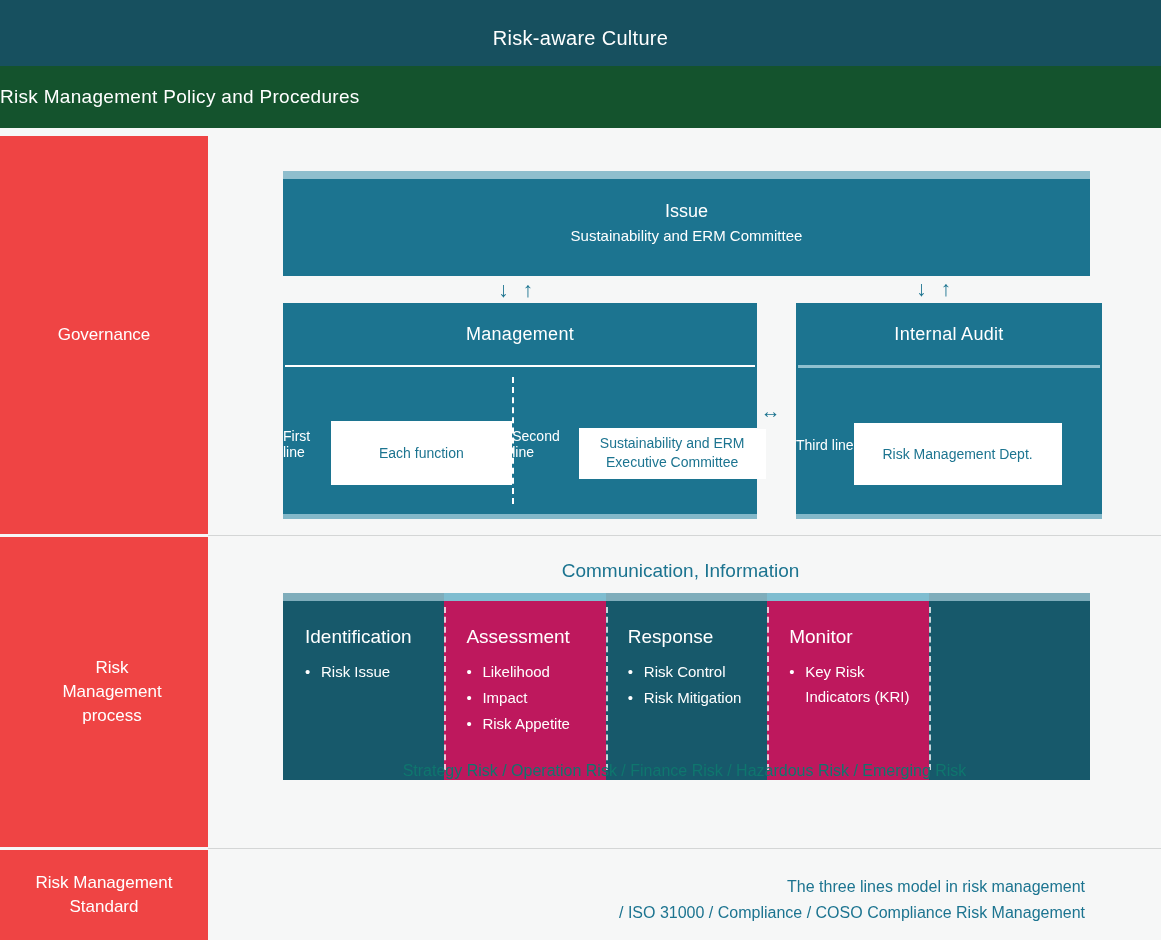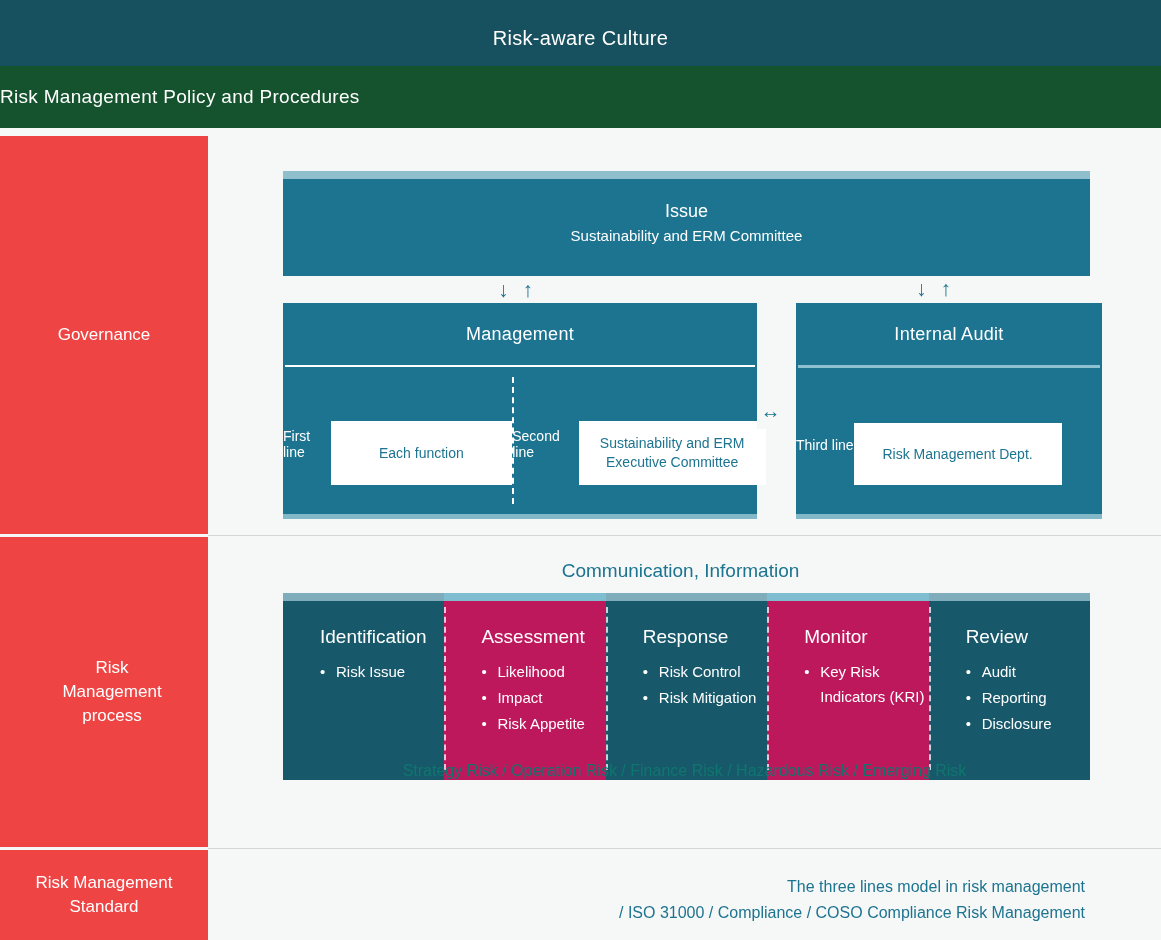--- a/index.html
+++ b/index.html
@@ -99,21 +99,21 @@
     content: ""; position: absolute; left: 0; top: 10px; bottom: 12px;
     border-left: 2px dashed #ffffff;
   }
   .gcol-label { font-size: 14px; margin-bottom: 18px; }
   .gcol-box {
     background: #ffffff; color: #1c7490;
     display: flex; align-items: center; justify-content: center;
     text-align: center; font-size: 14px; line-height: 1.34;
   }
   .box-each   { width: 202px; height: 64px; }
-  .box-susexe { width: 206px; height: 64px; }
+  .box-susexe { width: 206px; height: 51px; }
   .box-rmdept { width: 208px; height: 62px; }
 
   
   .arrow-lr {
     position: absolute; left: 757px; top: 393px; width: 27px; height: 36px;
     background: #f6f7f7; color: #1c7490;
     display: flex; align-items: center; justify-content: center;
     font-size: 20px; font-weight: bold;
   }
 
@@ -129,21 +129,21 @@
   .proc-col { flex: 1; position: relative; color: #ffffff; }
   .proc-col.dark  { background: #17596b; }
   .proc-col.light { background: #be185d; }
   .proc-cap { position: absolute; left: 0; top: 0; width: 100%; height: 8px; }
   .proc-cap.dark  { background: #7fadbb; }
   .proc-cap.light { background: #7fbdd0; }
   .proc-col.sep::before {
     content: ""; position: absolute; left: 0; top: 14px; bottom: 10px;
     border-left: 2px dashed rgba(255,255,255,.75);
   }
-  .proc-inner { padding: 33px 0 0 22px; margin-left: 15px; }
+  .proc-inner { padding: 33px 0 0 22px; }
   .proc-head { font-size: 19px; margin-bottom: 12px; }
   .proc-list { list-style: none; }
   .proc-list li {
     position: relative; padding-left: 16px; font-size: 15px;
     line-height: 1.65; margin-bottom: 1px;
   }
   .proc-list li::before {
     content: "\2022"; position: absolute; left: 0; top: 0;
     font-size: 15px;
   }
@@ -292,28 +292,20 @@
       <div class="proc-inner">
         <div class="proc-head">Monitor</div>
         <ul class="proc-list">
           <li>Key Risk Indicators (KRI)</li>
         </ul>
       </div>
     </div>
 
     <div class="proc-col dark sep">
       <div class="proc-cap dark"></div>
-      <div class="proc-inner">
-        <div class="proc-head">Review</div>
-        <ul class="proc-list">
-          <li>Audit</li>
-          <li>Reporting</li>
-          <li>Disclosure</li>
-        </ul>
-      </div>
     </div>
 
   </div>
 
   <div class="risk-types">Strategy Risk / Operation Risk / Finance Risk / Hazardous Risk / Emerging Risk</div>
 
   <div class="standard-text">
     <div>The three lines model in risk management</div>
     <div>/ ISO 31000 / Compliance / COSO Compliance Risk Management</div>
   </div>

